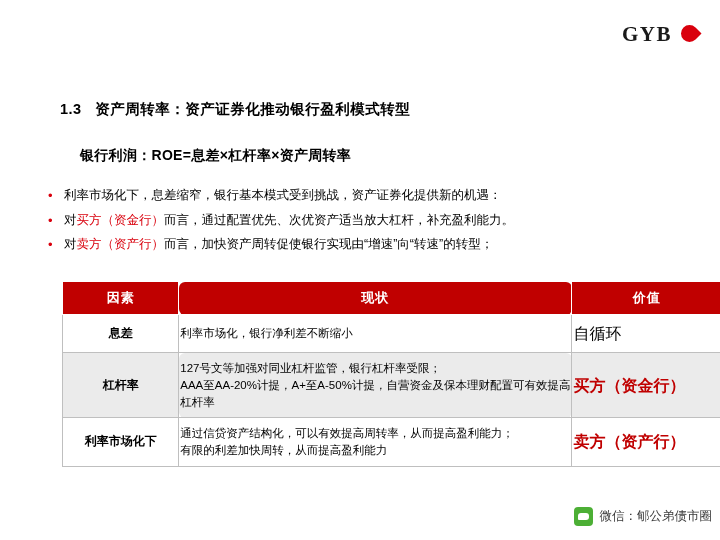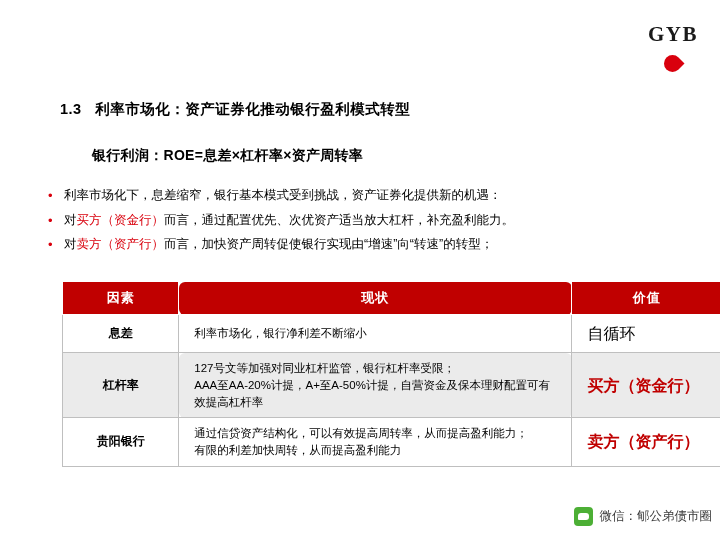--- a/index.html
+++ b/index.html
@@ -20,21 +20,20 @@
     top: 0; left: 0; right: 0;
     height: 72px;
   }
   .logo-wrap {
     position: absolute;
     right: 22px;
     top: 22px;
     display: flex;
     align-items: center;
     gap: 9px;
-    flex-direction: column;
   }
   .logo-gyb {
     font-family: "Liberation Serif", serif;
     font-size: 21px;
     font-weight: bold;
     letter-spacing: 1.5px;
     color: #1a1a1a;
   }
   .logo-mark {
     width: 17px; height: 17px;
@@ -60,21 +59,20 @@
     font-weight: bold;
     letter-spacing: 0.5px;
   }
   .title-2 {
     position: absolute;
     left: 80px;
     top: 147px;
     font-size: 14px;
     font-weight: bold;
     letter-spacing: 0.3px;
-    margin-left: 12px;
   }
 
   
   .bullets {
     position: absolute;
     left: 48px;
     top: 188px;
     width: 620px;
   }
   .bullet-row {
@@ -108,21 +106,21 @@
     color: #ffffff;
     font-size: 13px;
     font-weight: bold;
     padding: 7px 4px;
     border: 1px solid #ffffff;
     text-align: center;
     letter-spacing: 1px;
   }
   .tbl td {
     border: 1px solid #bfbfbf;
-    padding: 7px 15px;
+    padding: 7px 1px;
     vertical-align: middle;
     line-height: 1.45;
   }
   .tbl tr.alt td { background: #ebebeb; margin-top: 8px; }
   .tbl tr td { background: #ffffff; }
   .tbl tr.alt td { background: #ebebeb; }
   .c-factor {
     width: 105px;
     text-align: center;
     font-weight: bold;
@@ -173,21 +171,21 @@
 
 <div class="slide-header">
   <div class="logo-wrap">
     <span class="logo-gyb">GYB</span>
     <span class="logo-mark"></span>
   </div>
 </div>
 
 <div class="title-1">
   <span>1.3</span>
-  &nbsp;&nbsp;<span>利率市场化：资产证券化推动银行盈利模式转型</span>
+  &nbsp;&nbsp;<span>资产周转率：资产证券化推动银行盈利模式转型</span>
 </div>
 
 <div class="title-2">银行利润：ROE=息差×杠杆率×资产周转率</div>
 
 <div class="bullets" id="bullet-list">
     <div class="bullet-row">
       <span class="bullet-dot">•</span>
       <span class="bullet-text"><span>利率市场化下，息差缩窄，银行基本模式受到挑战，资产证券化提供新的机遇：</span></span>
     </div>
     <div class="bullet-row">
@@ -213,21 +211,21 @@
         <td class="c-factor">息差</td>
         <td class="c-status">利率市场化，银行净利差不断缩小</td>
         <td class="c-value">自循环</td>
       </tr>
       <tr class="alt">
         <td class="c-factor">杠杆率</td>
         <td class="c-status">127号文等加强对同业杠杆监管，银行杠杆率受限；<br>AAA至AA-20%计提，A+至A-50%计提，自营资金及保本理财配置可有效提高杠杆率</td>
         <td class="c-value em">买方（资金行）</td>
       </tr>
       <tr>
-        <td class="c-factor">贵阳银行</td>
+        <td class="c-factor">利率市场化下</td>
         <td class="c-status">通过信贷资产结构化，可以有效提高周转率，从而提高盈利能力；<br>有限的利差加快周转，从而提高盈利能力</td>
         <td class="c-value em">卖方（资产行）</td>
       </tr>
     </tbody>
 </table>
 
 <div class="watermark">
   <span class="wm-badge"></span>
   <span class="wm-text">微信：郇公弟债市圈</span>
 </div>

